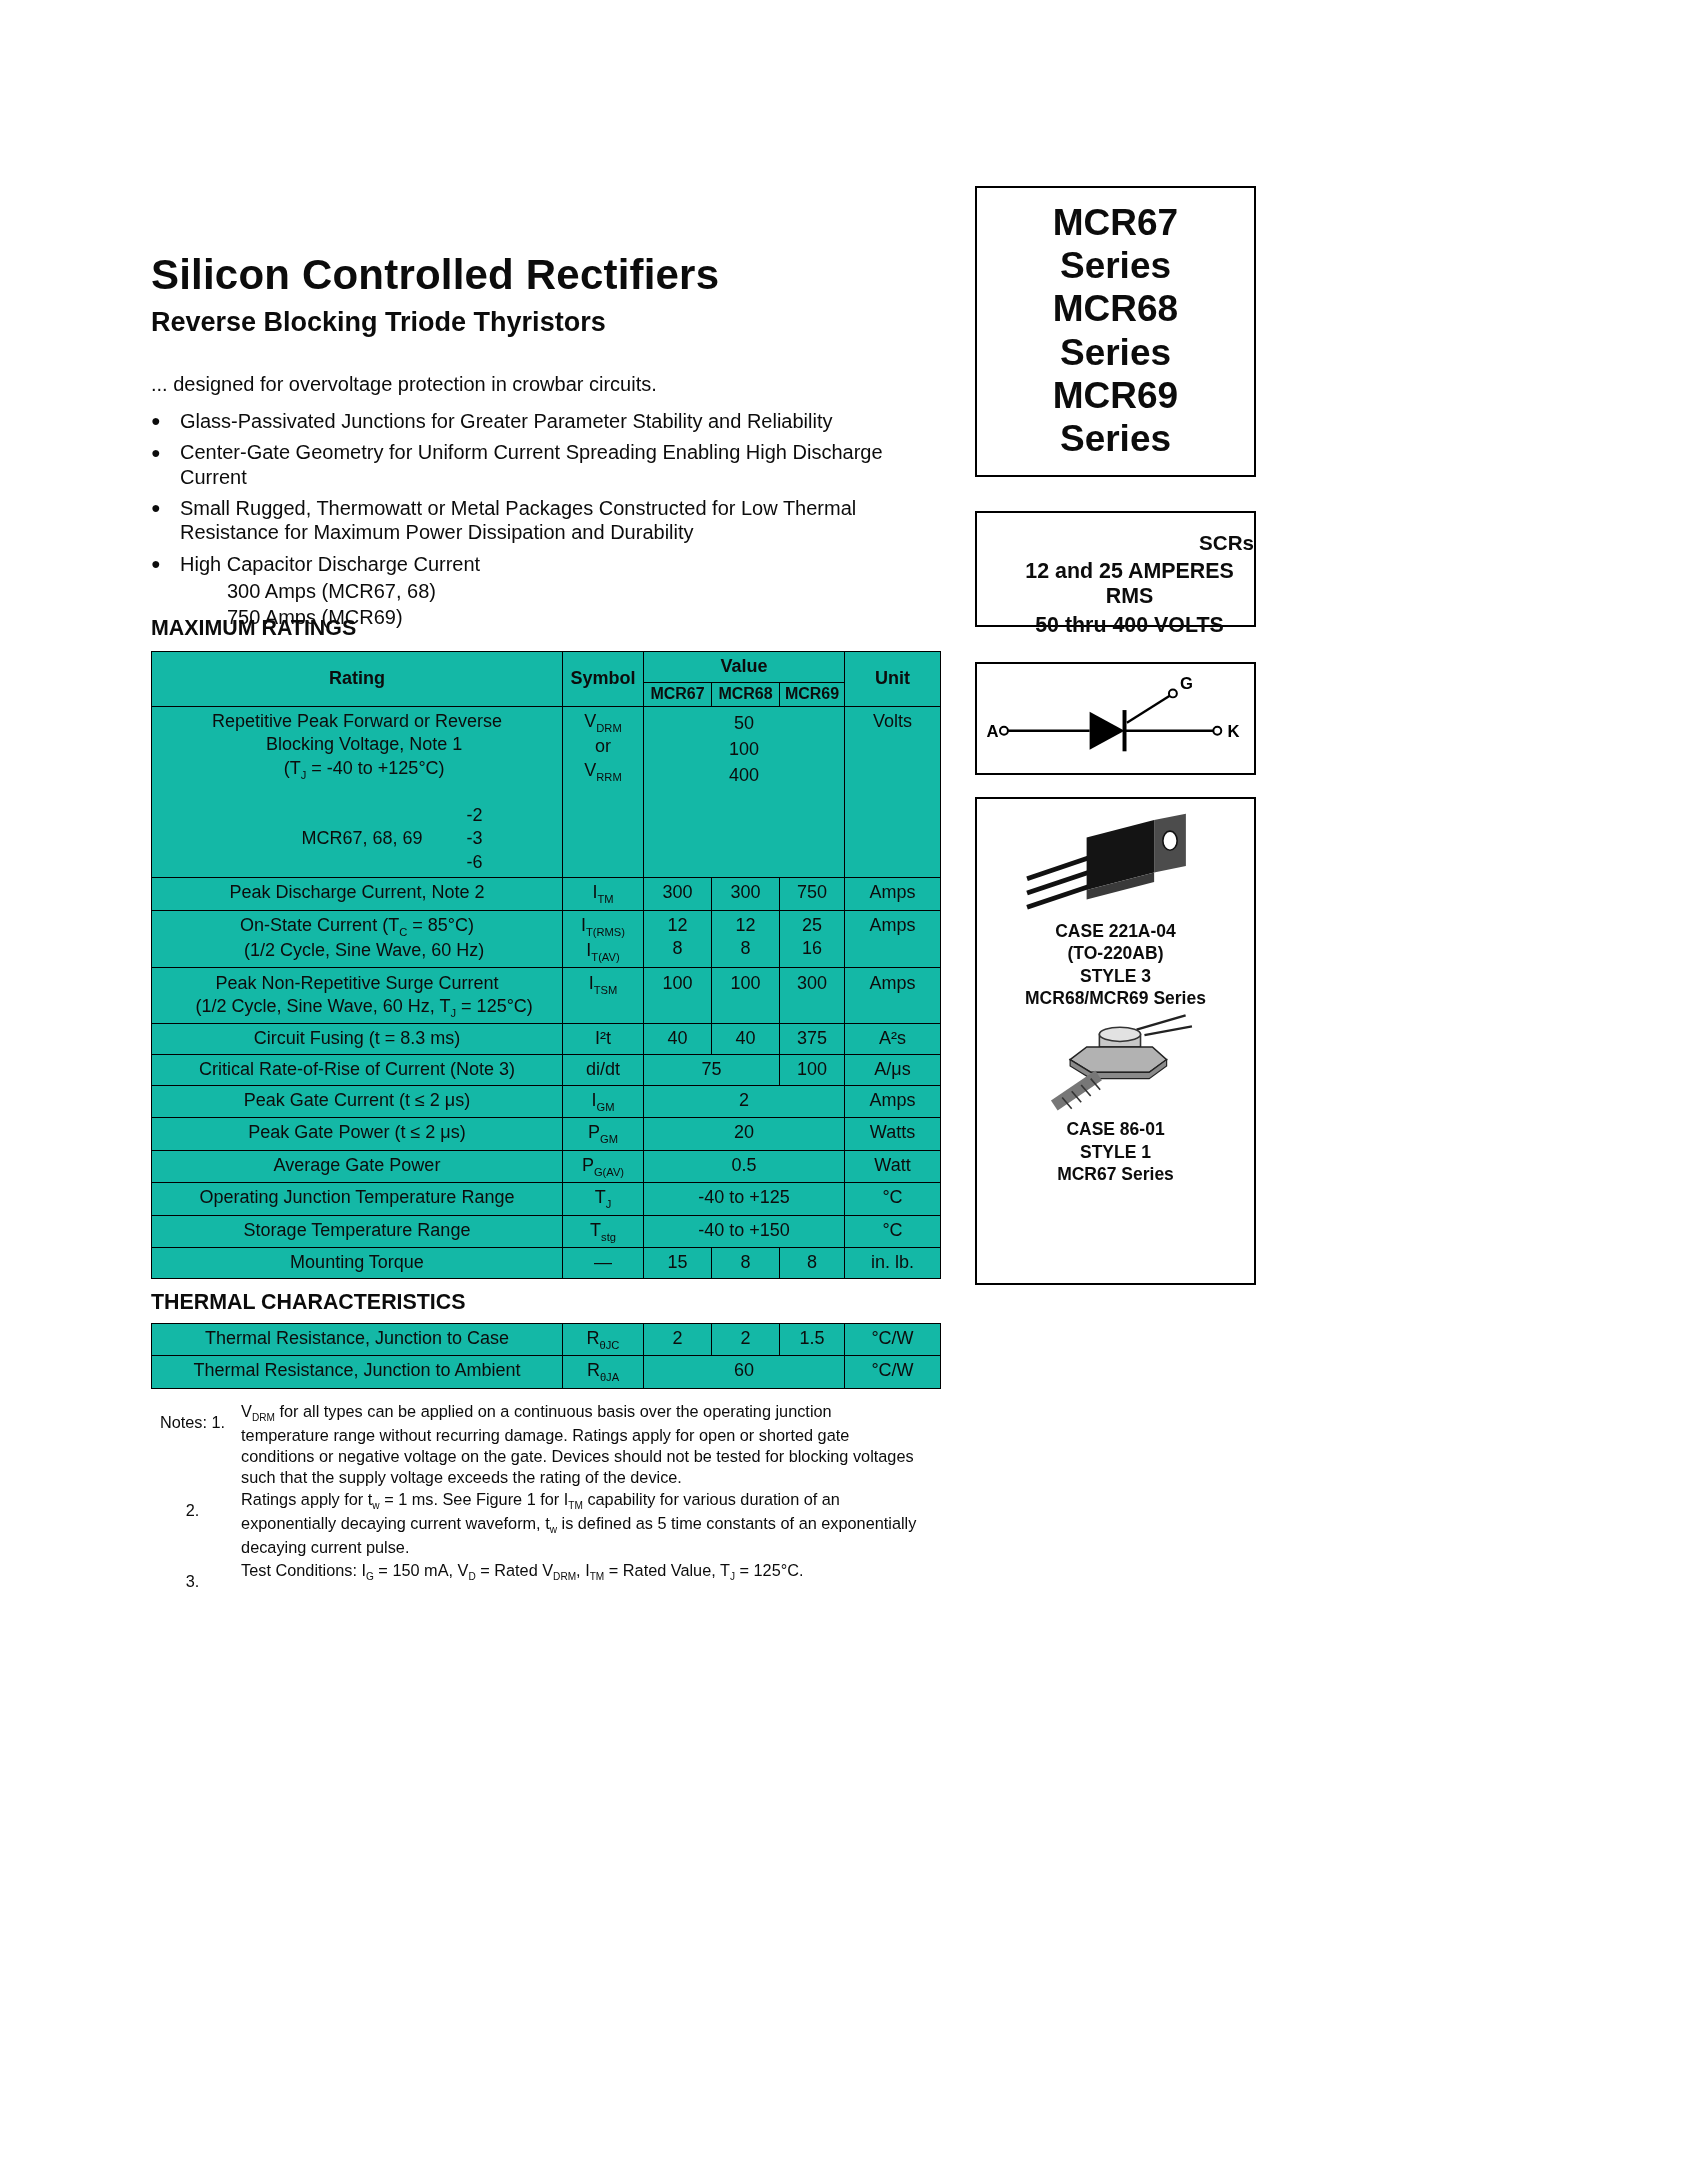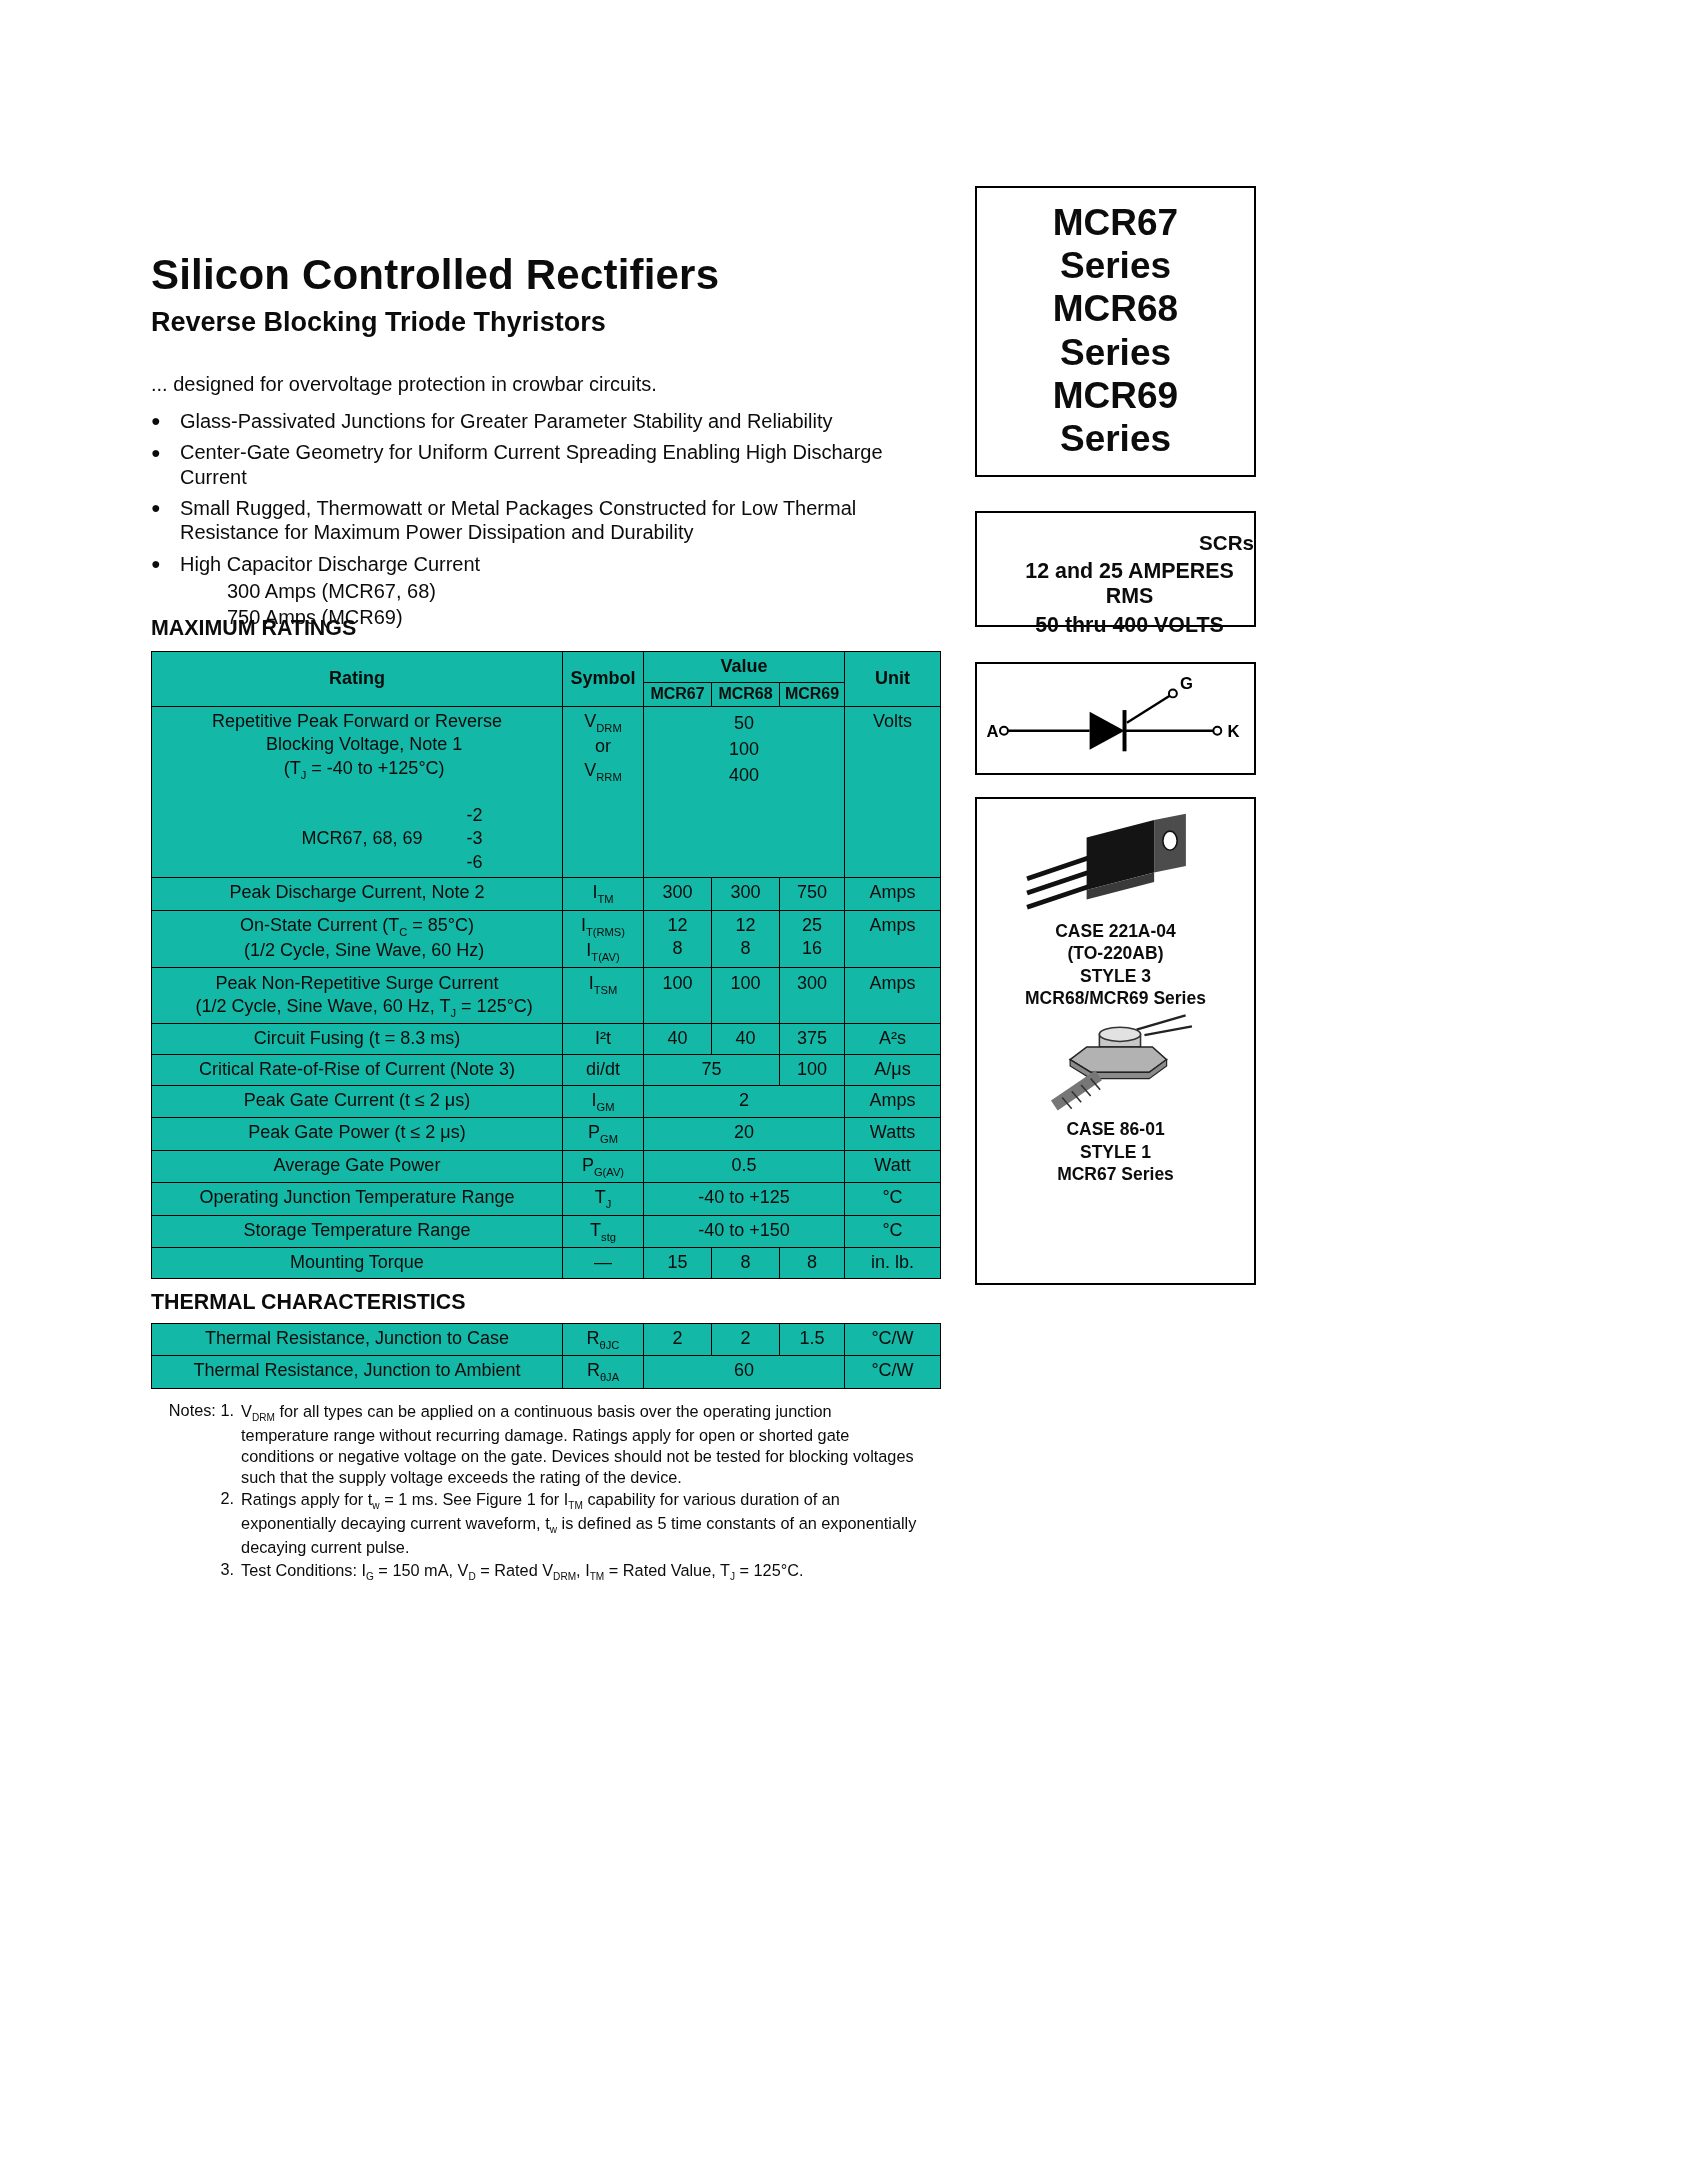--- a/index.html
+++ b/index.html
@@ -44,21 +44,21 @@
   td.val-bottom { vertical-align:bottom; padding-bottom:8px; line-height:1.45; }
   .ind { padding-left:14.3px; }
   .r1 { height:152px; }
   .r1-series { display:flex; align-items:center; margin-left:143px; margin-top:22px; }
   .r1-suffixes { margin-left:44px; line-height:1.3; }
   .thermal-heading { font-size:21.4px; font-weight:bold; margin:11px 0 8px 0; }
 
   
   .notes { margin-top:12.7px; font-size:16.3px; width:786px; }
   .note { display:flex; margin-top:2.4px; }
-  .note-prefix { width:83px; text-align:right; flex-shrink:0; }
+  .note-prefix { width:83px; text-align:center; flex-shrink:0;margin-top:12px; }
   .note-text { padding-left:7.1px; width:683px; line-height:1.26; }
 </style>
 </head>
 <body>
 
 <div class="header-block">
   <div class="title">Silicon Controlled Rectifiers</div>
   <div class="subtitle">Reverse Blocking Triode Thyristors</div>
   <div class="intro">... designed for overvoltage protection in crowbar circuits.</div>
 

